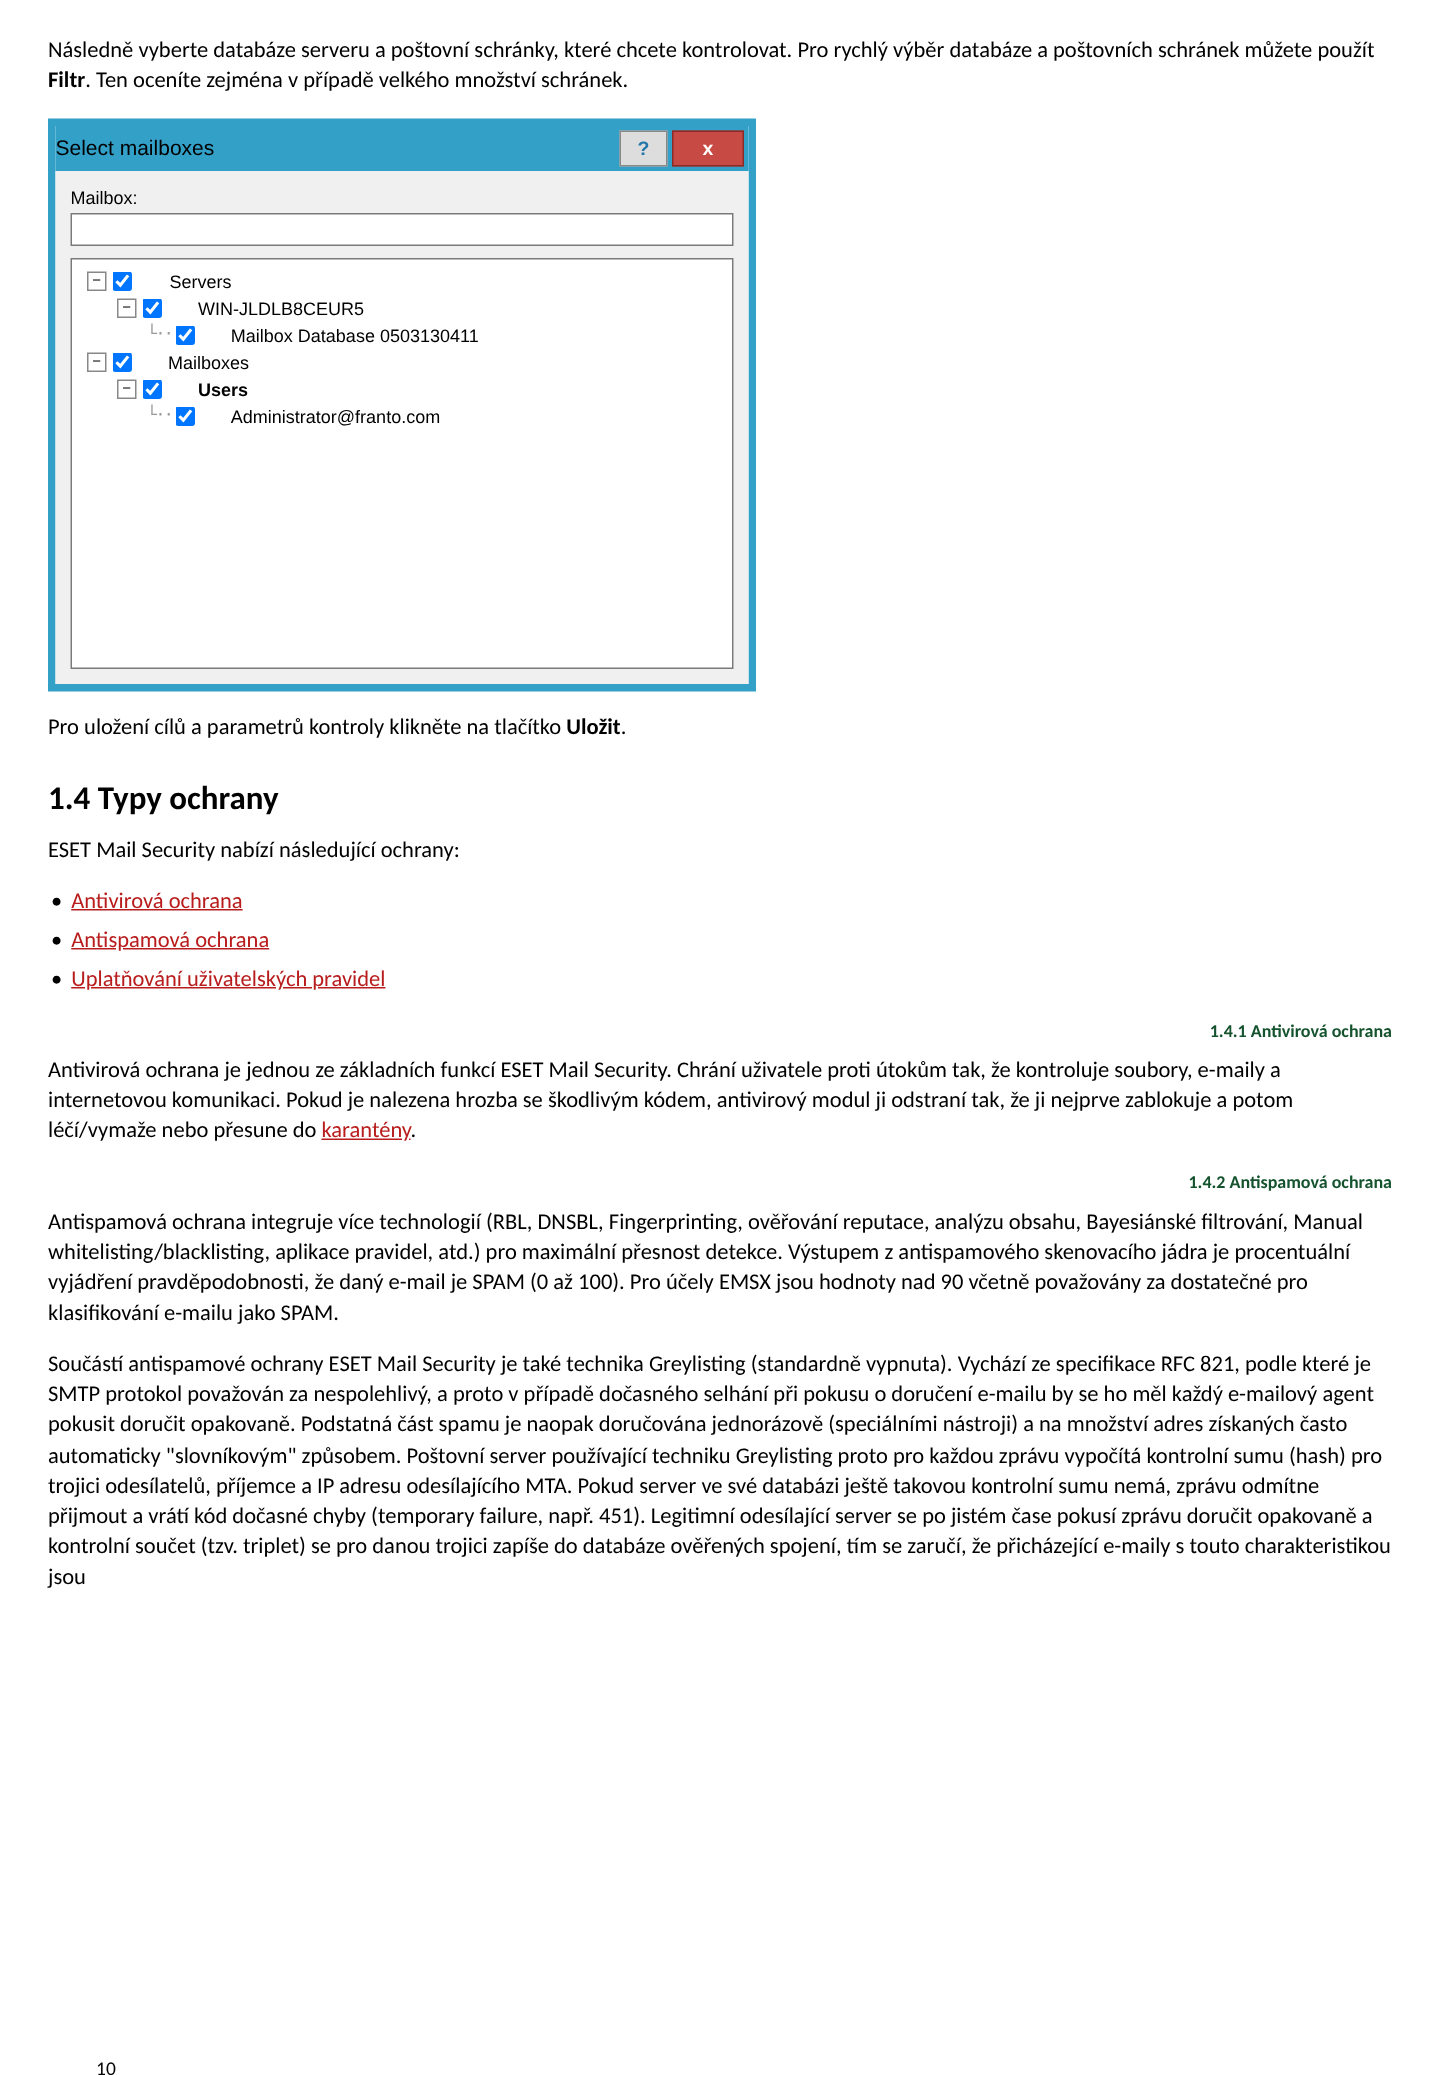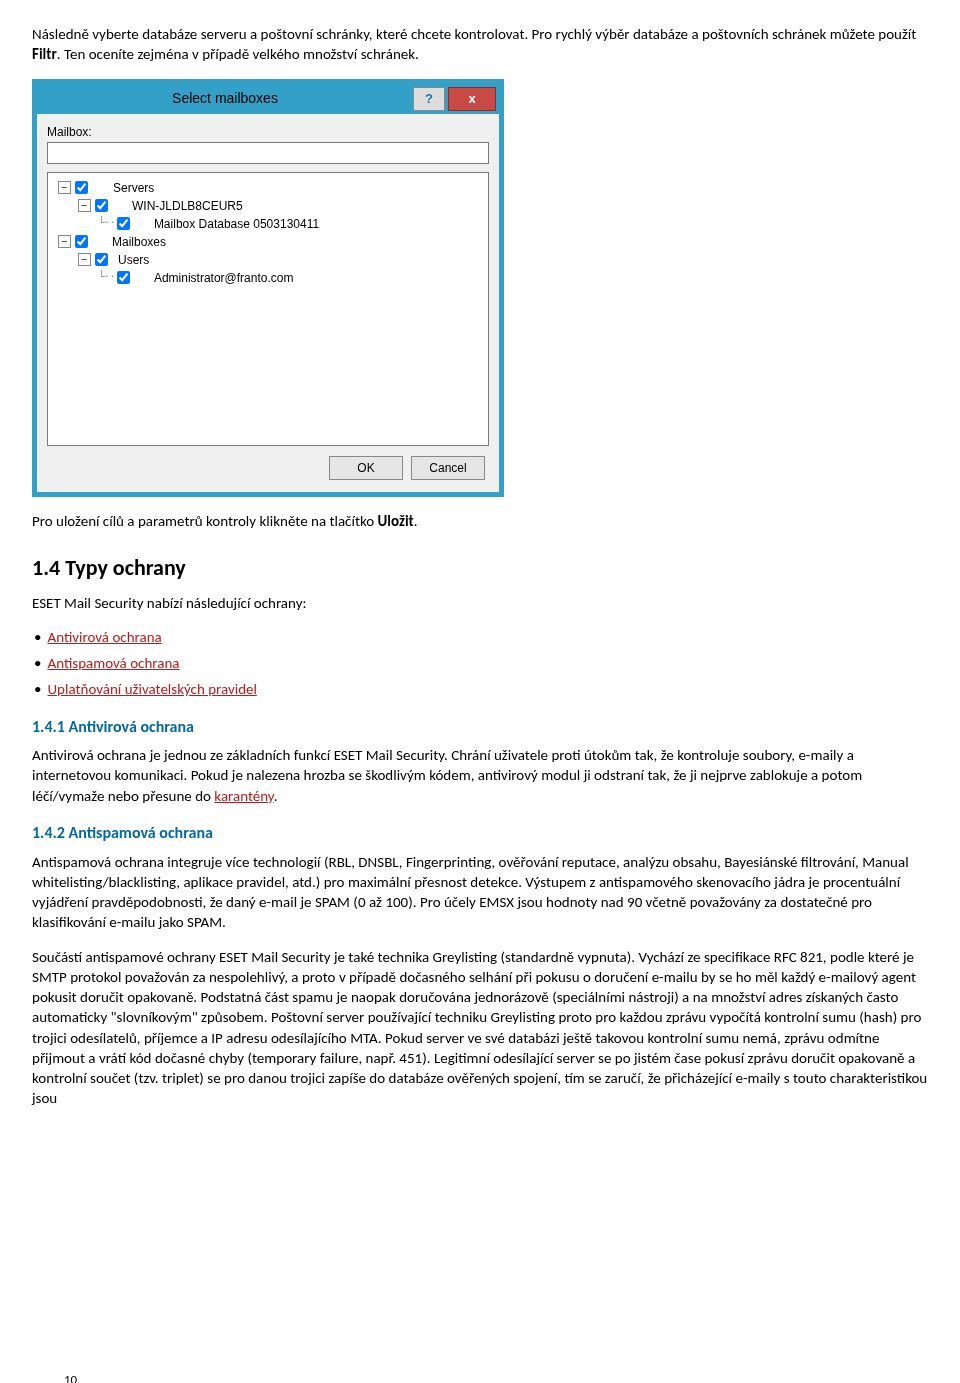--- a/index.html
+++ b/index.html
@@ -23,21 +23,21 @@
   }
   .titlebar {
     background: #33a0c8;
     display: flex;
     align-items: center;
     height: 30px;
     padding: 0;
   }
   .title-text {
     flex: 1;
-    text-align: center;
+    text-align: left;
     color: #000;
     font-size: 14px;
   }
   .title-btn {
     width: 30px;
     height: 22px;
     margin: 0 3px 0 0;
     background: #ddd;
     border: 1px solid #888;
     display: flex;
@@ -112,24 +112,25 @@
     align-items: center;
     justify-content: center;
   }
   h2.sect {
     color: #000000;
     font-size: 22px;
     font-weight: bold;
     margin: 22px 0 10px 0;
   }
   h3.subsect {
-    color: #0369a1;
-    font-size: 16px;
+    color: #14532d;
+    font-size: 12px;
     font-weight: bold;
     margin: 16px 0 8px 0;
+    text-align: right;
   }
   ul.bullets {
     list-style: none;
     padding: 0 0 0 2px;
     margin: 6px 0 12px 0;
   }
   ul.bullets li {
     margin: 6px 0;
   }
   ul.bullets li::before {
@@ -187,35 +188,27 @@
         <span style="margin-left:18px;">Mailbox Database 0503130411</span>
       </div>
       <div class="tree-row" style="padding-left:6px;">
         <span class="exp">−</span>
         <input type="checkbox" class="chk" checked="" style="">
         <span style="margin-left:18px;">Mailboxes</span>
       </div>
       <div class="tree-row" style="padding-left:26px;">
         <span class="exp">−</span>
         <input type="checkbox" class="chk" checked="" style="">
-        <span style="margin-left:4px;">Users</span>
+        <span style="margin-left:18px;font-weight:bold;">Users</span>
       </div>
       <div class="tree-row" style="padding-left:46px;">
         <span class="conn">└··</span>
         <input type="checkbox" class="chk" checked="" style="">
         <span style="margin-left:18px;">Administrator@franto.com</span>
       </div>
-    </div>
-    <div class="dlg-buttons">
-      <div class="dlg-btn">
-            <span>OK</span>
-          </div>
-      <div class="dlg-btn">
-            <span>Cancel</span>
-          </div>
     </div>
   </div>
 </div>
 
 <p class="para">
   <span>Pro uložení cílů a parametrů kontroly klikněte na tlačítko </span><span class="bold">Uložit</span><span>.</span>
 </p>
 
 <h2 class="sect">1.4   Typy ochrany</h2>
 <p class="para">ESET Mail Security nabízí následující ochrany:</p>

